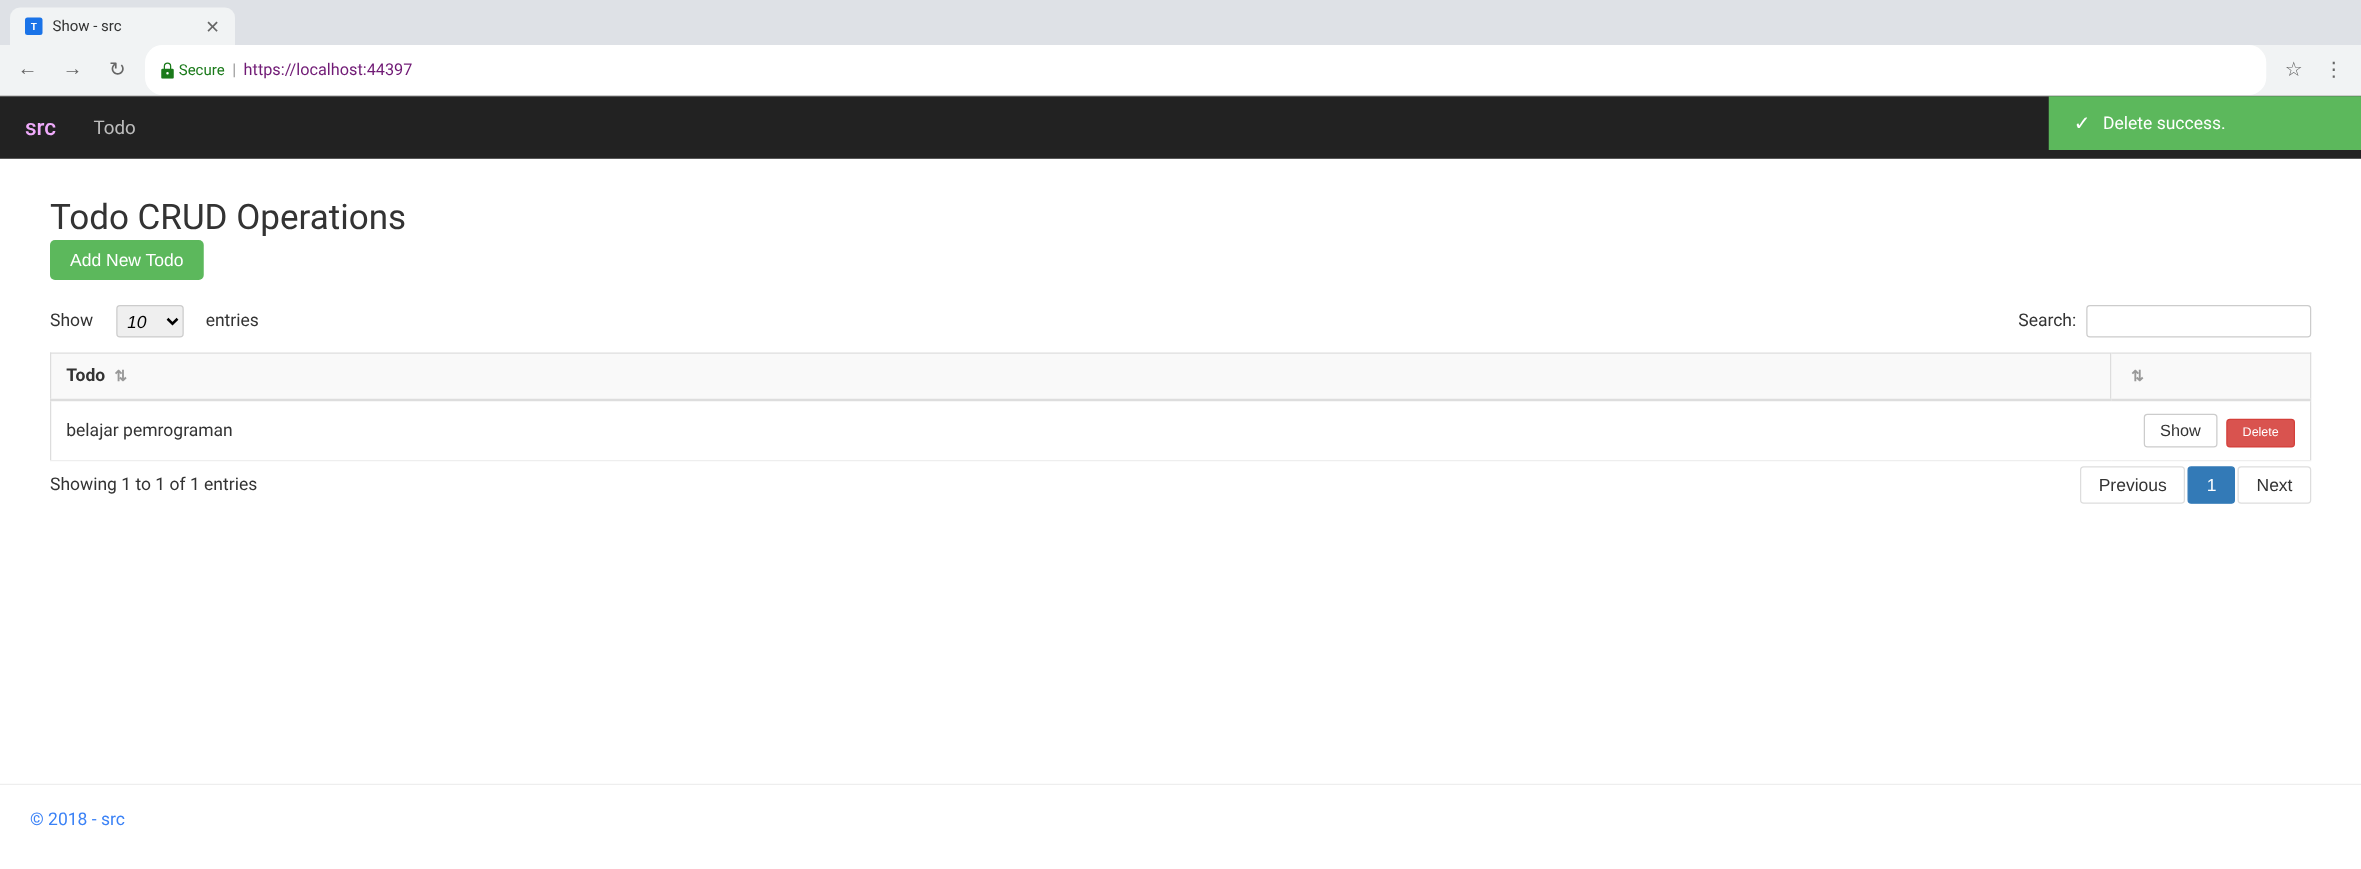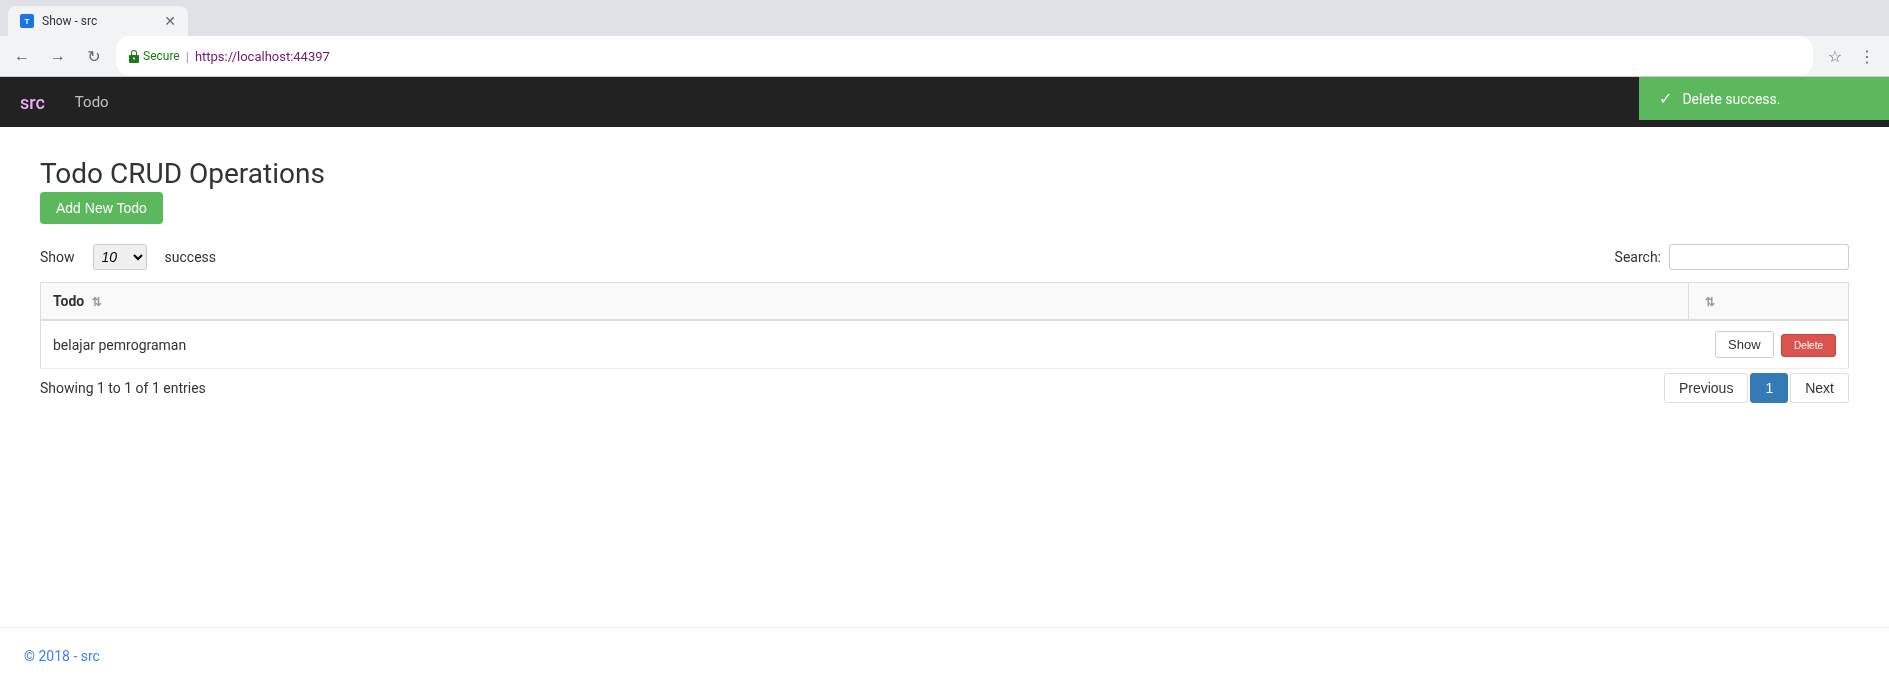--- a/index.html
+++ b/index.html
@@ -372,21 +372,21 @@
   
   <div class="table-controls">
     <div class="show-entries">
       <span>Show</span>
       <select>
         <option value="10">10</option>
         <option value="25">25</option>
         <option value="50">50</option>
         <option value="100">100</option>
       </select>
-      <span>success</span>
+      <span>entries</span>
     </div>
     <div class="search-control">
       <label>Search:</label>
       <input class="search-input" type="text" placeholder="" style="">
     </div>
   </div>
 
   
   <table class="data-table">
     <thead>

